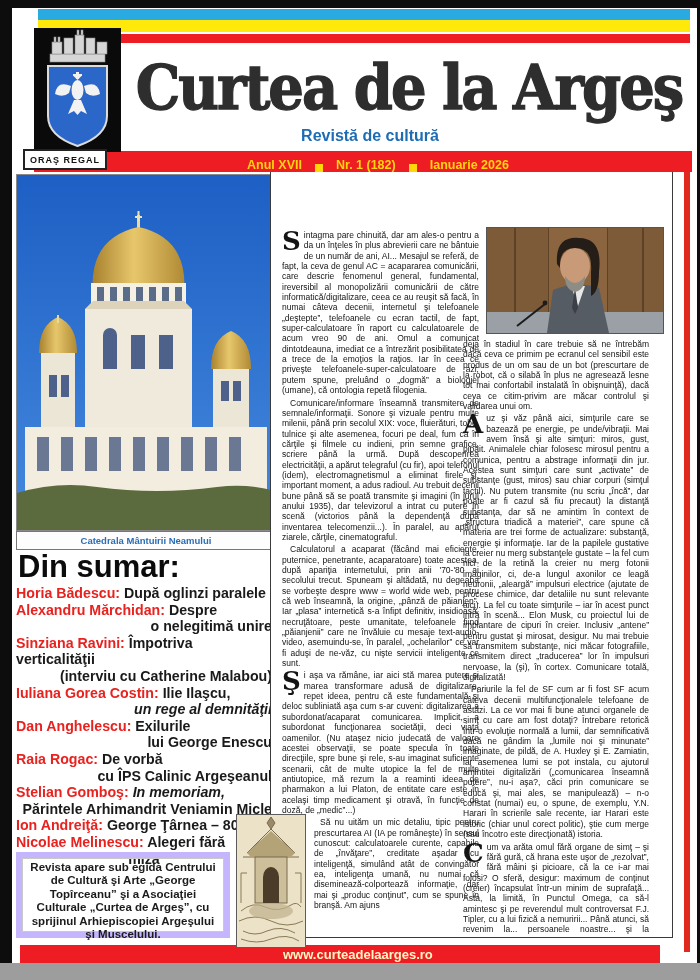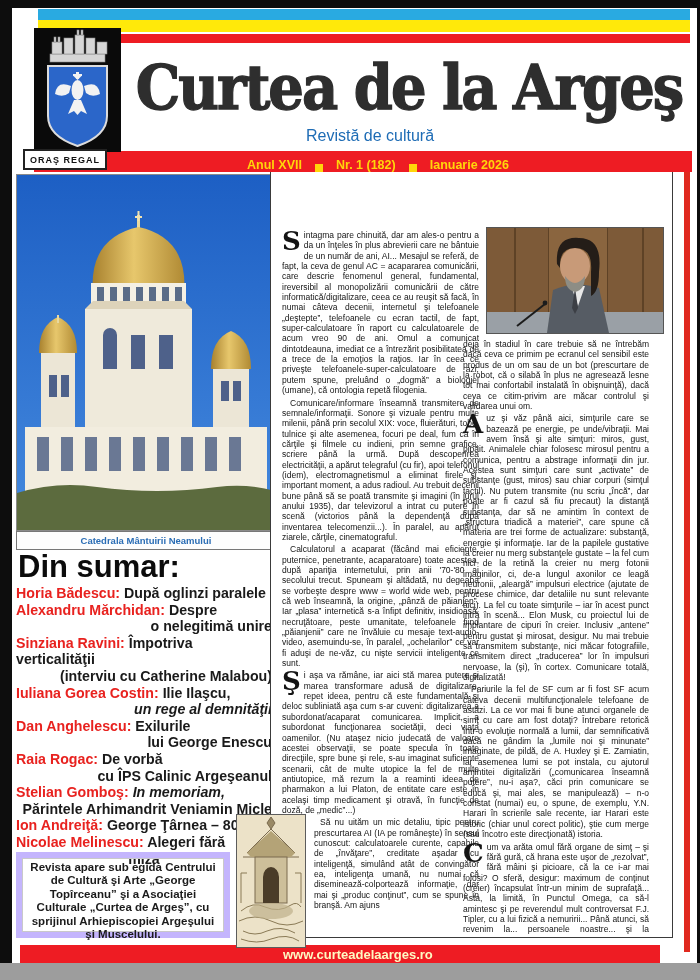--- a/index.html
+++ b/index.html
@@ -16,21 +16,21 @@
   .stripe.yellow{top:20px;height:12px;background:#ffe90a;}
   .stripe.red{top:34px;height:9px;background:#ee1c23;}
   .crest-block{left:34px;top:28px;width:87px;height:124px;background:#0a0a0a;z-index:3;}
   .crest-caption{left:23px;top:149px;width:84px;height:21px;background:#fff;border:2px solid #222;
       font-size:9px;font-weight:bold;letter-spacing:1px;color:#111;display:flex;align-items:center;
       justify-content:center;z-index:4;}
   .masthead-title{left:124px;top:47px;width:570px;height:80px;line-height:80px;text-align:center;
       font-family:"DejaVu Serif",serif;font-weight:bold;font-size:56px;color:#2e2e2e;
       -webkit-text-stroke:1.2px #2e2e2e;transform:scaleY(1.1);letter-spacing:-2px;white-space:nowrap;}
   .masthead-subtitle{left:190px;top:127px;width:360px;text-align:center;font-size:16px;
-      font-weight:normal;color:#1e6cb5;}
+      font-weight:bold;color:#1e6cb5;}
   .issue-bar{left:34px;top:151px;width:658px;height:21px;background:#ee1c23;display:flex;
       align-items:flex-end;justify-content:center;gap:13px;padding-left:30px;z-index:2;}
   .issue-bar span{color:#ffd60a;font-weight:bold;font-size:12.5px;}
   .sq{width:8px;height:8px;background:#ffd60a;display:inline-block;}
 
   
   .cathedral{left:16px;top:174px;width:260px;height:357px;border:1px solid #8a8a8a;background:#2b6fd0;}
   .photo-caption{left:16px;top:531px;width:260px;height:19px;border:1px solid #777;background:#fdfdfd;
       color:#2a6db5;font-size:9.5px;font-weight:bold;display:flex;align-items:center;justify-content:center;}
   .sumar-title{left:18px;top:549px;font-size:31px;font-weight:900;color:#0b0b0b;letter-spacing:0;}

